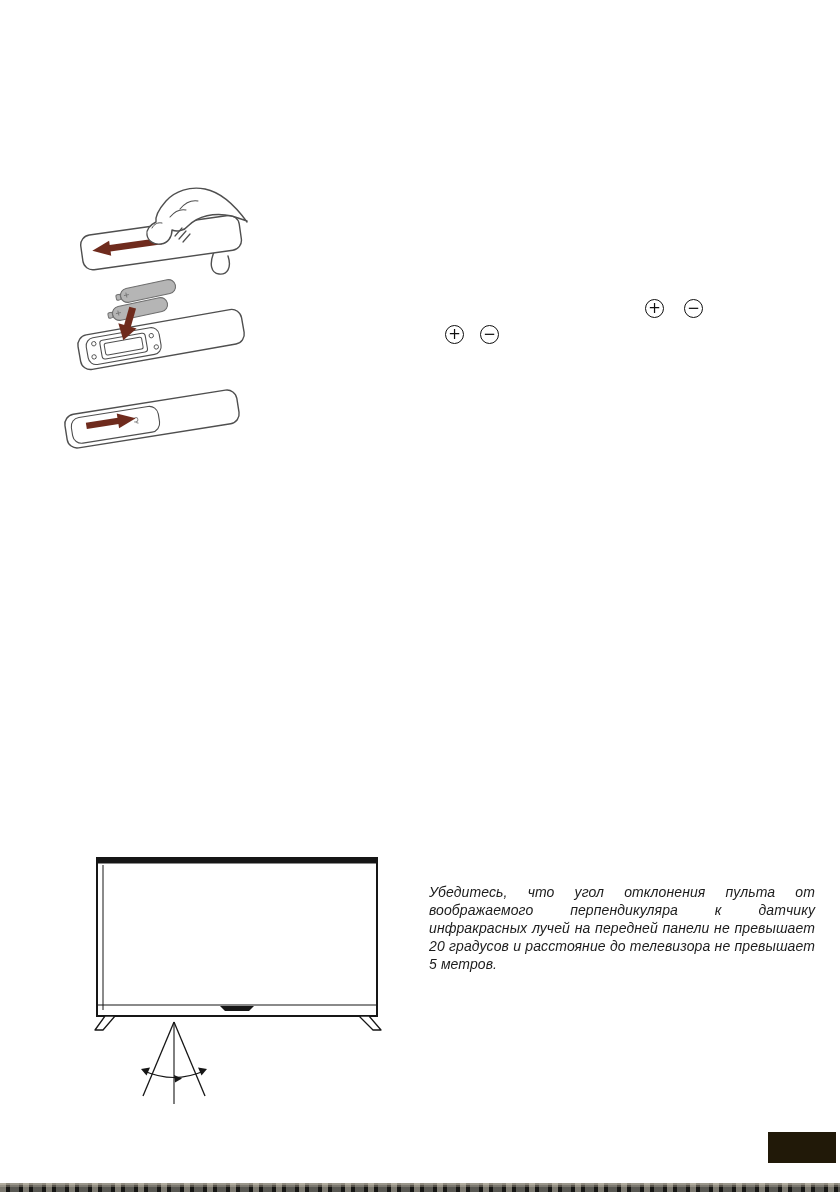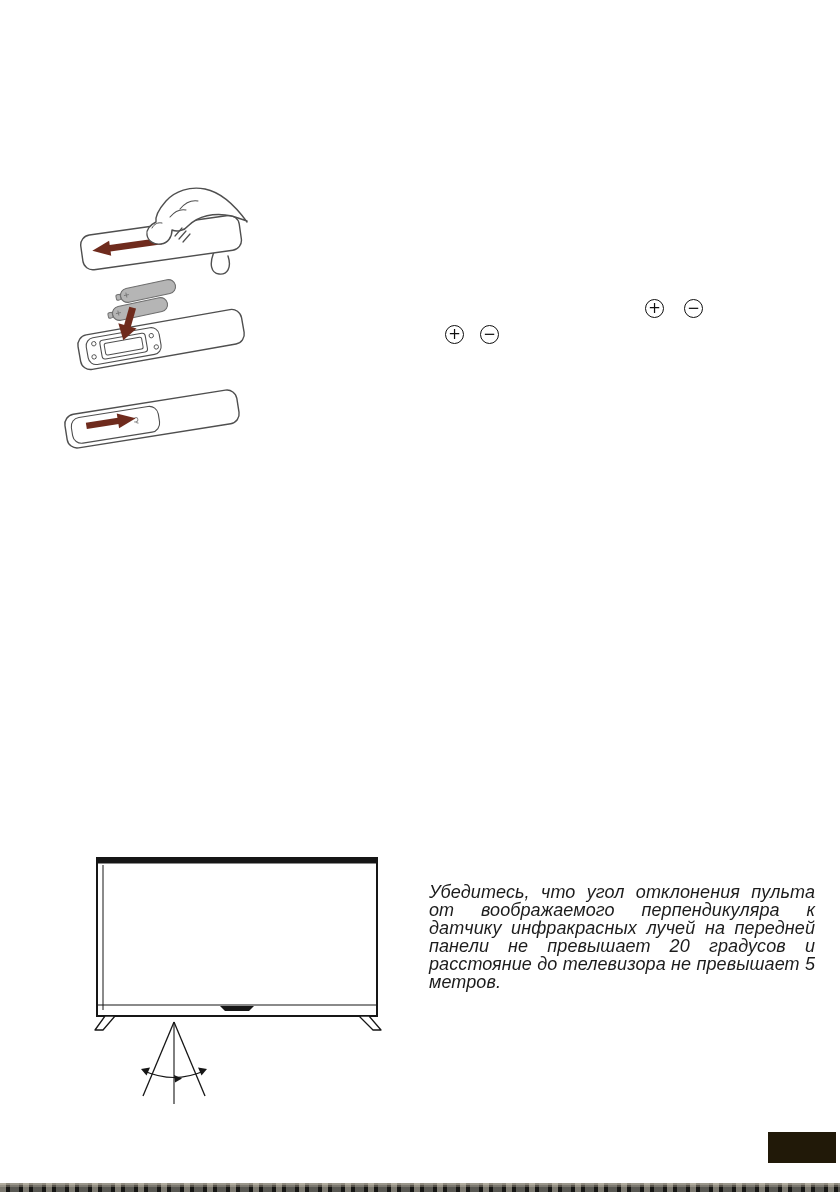--- a/index.html
+++ b/index.html
@@ -20,21 +20,21 @@
     border-radius:50%;
     display:flex;align-items:center;justify-content:center;
     font-size:15px;line-height:1;color:#0f0f0f;
     font-family:"DejaVu Sans", sans-serif;
   }
   .ir-note{
     position:absolute;
     left:429px;top:884px;width:386px;
     margin:0;
     font-style:italic;
-    font-size:18px;
+    font-size:14px;
     line-height:17.9px;
     color:#1c1c1c;
     text-align:justify;
     text-align-last:left;
     letter-spacing:0.1px;
   }
   .page-tab{
     position:absolute;
     left:768px;top:1132px;
     width:68px;height:31px;

